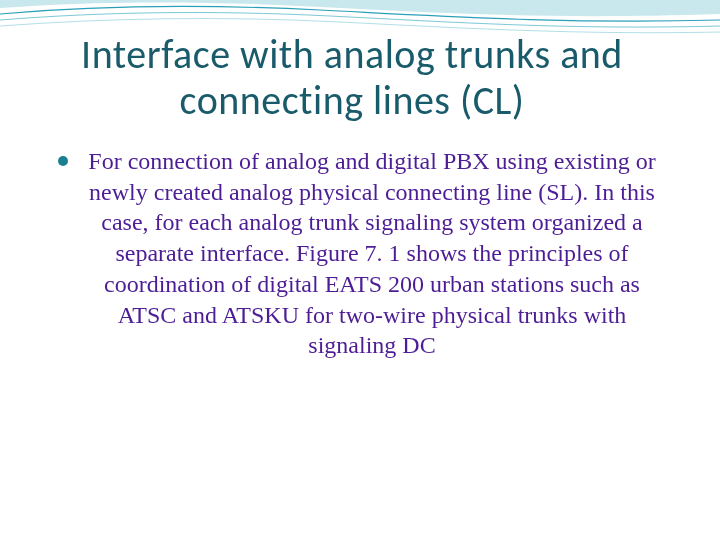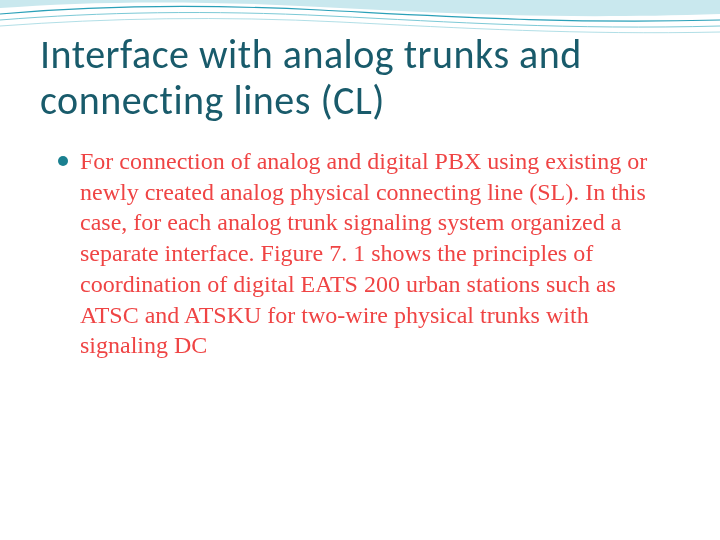--- a/index.html
+++ b/index.html
@@ -15,20 +15,21 @@
   .wave-top {
     position: absolute;
     top: 0;
     left: 0;
     width: 720px;
     height: 50px;
   }
   .content {
     position: relative;
     padding: 32px 56px 0 40px;
+    text-align: center;
   }
   .title {
     font-family: "Calibri", "Segoe UI", Arial, sans-serif;
     font-size: 40px;
     line-height: 1.15;
     color: #195b6b;
     font-weight: 400;
     margin: 0 0 22px 0;
     letter-spacing: 0.5px;
   }
@@ -43,21 +44,21 @@
     height: 10px;
     border-radius: 50%;
     background: #1a8090;
     margin-top: 10px;
     margin-right: 12px;
   }
   .body-text {
     font-family: "Georgia", "Times New Roman", serif;
     font-size: 24px;
     line-height: 1.28;
-    color: #ef4444;
+    color: #4c1d95;
     font-weight: 400;
   }
 </style>
 </head>
 <body>
 
 <svg class="wave-top" viewBox="0 0 720 50" preserveAspectRatio="none">
   <path d="M0,8 C80,2 180,0 300,6 C420,12 540,20 720,14 L720,0 L0,0 Z" fill="#c9e8ee"></path>
   <path d="M0,14 C90,6 200,4 320,10 C440,16 560,24 720,20" stroke="#2aa0b8" stroke-width="1.2" fill="none"></path>
   <path d="M0,20 C100,12 210,10 330,16 C450,22 570,30 720,26" stroke="#7cc9d6" stroke-width="1" fill="none"></path>

